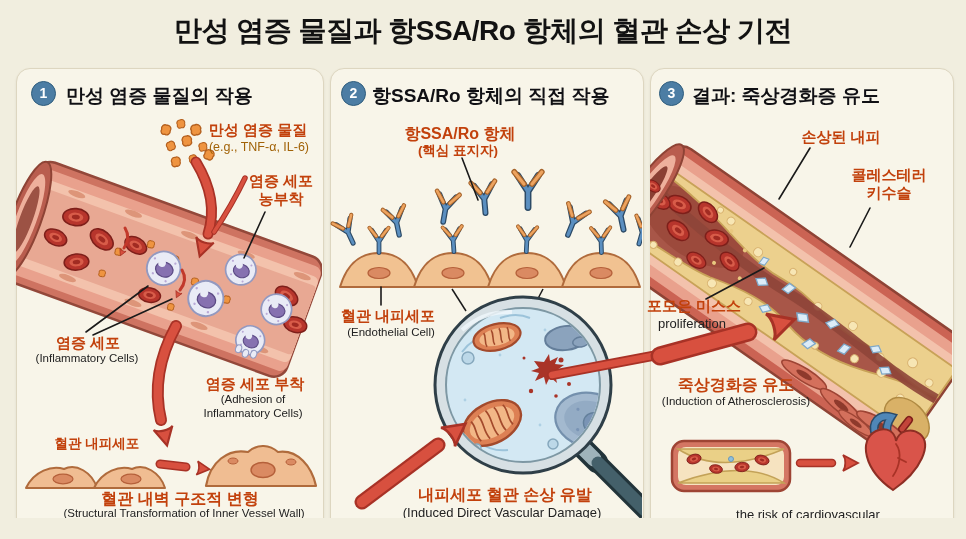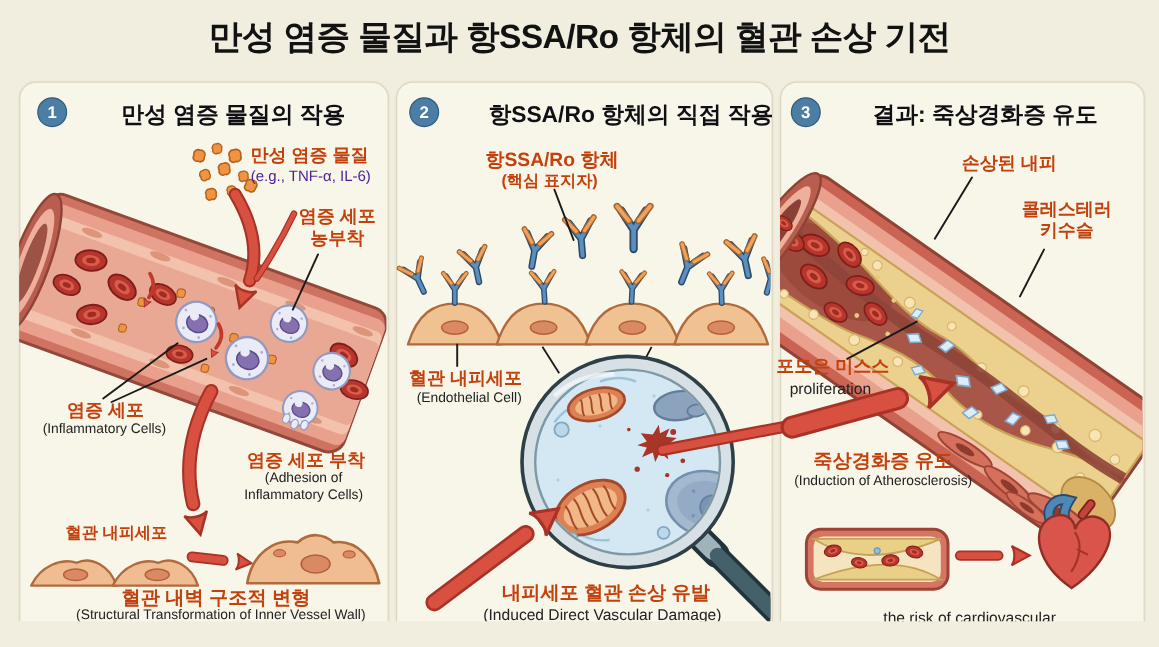--- a/index.html
+++ b/index.html
@@ -8,28 +8,28 @@
   .main-title{position:absolute;left:483px;top:12px;transform:translateX(-50%);
         font-size:28px;font-weight:800;color:#121212;white-space:nowrap;letter-spacing:-0.5px;}
   .panel{position:absolute;top:68px;height:462px;background:#f8f5e9;border:1px solid #ddd6c0;
         border-radius:14px;box-shadow:0 1px 2px rgba(120,110,80,0.15);}
   .p1{left:16px;width:306px;}
   .p2{left:330px;width:312px;}
   .p3{left:650px;width:302px;}
   .badge{position:absolute;width:23px;height:23px;border-radius:50%;background:#4c7da4;
         border:1.5px solid #2f5d7d;color:#fff;font-size:14px;font-weight:700;
         text-align:center;line-height:23px;}
-  .ptitle{position:absolute;font-size:19px;font-weight:800;color:#101014;white-space:nowrap;margin-left:35px;}
+  .ptitle{position:absolute;font-size:19px;font-weight:800;color:#101014;white-space:nowrap;}
   .lbl{position:absolute;transform:translateX(-50%);text-align:center;white-space:pre-line;
         line-height:1.2;color:#c2410c;}
   .k16{font-weight:700;font-size:16px;}
   .k15{font-weight:700;font-size:15px;}
   .k14{font-weight:700;font-size:13.5px;}
   .e12{font-weight:400;font-size:11.5px;color:#222;}
-  .e125{font-weight:400;font-size:12.5px;color:#4c1d95;}
+  .e125{font-weight:400;font-size:12.5px;color:#a16207;}
   .e13{font-weight:400;font-size:13px;color:#222;}
   svg.art{position:absolute;left:0;top:0;pointer-events:none;}
 </style>
 </head>
 <body>
 
 <div class="page">
 
   <div class="main-title">만성 염증 물질과 항SSA/Ro 항체의 혈관 손상 기전</div>
 

